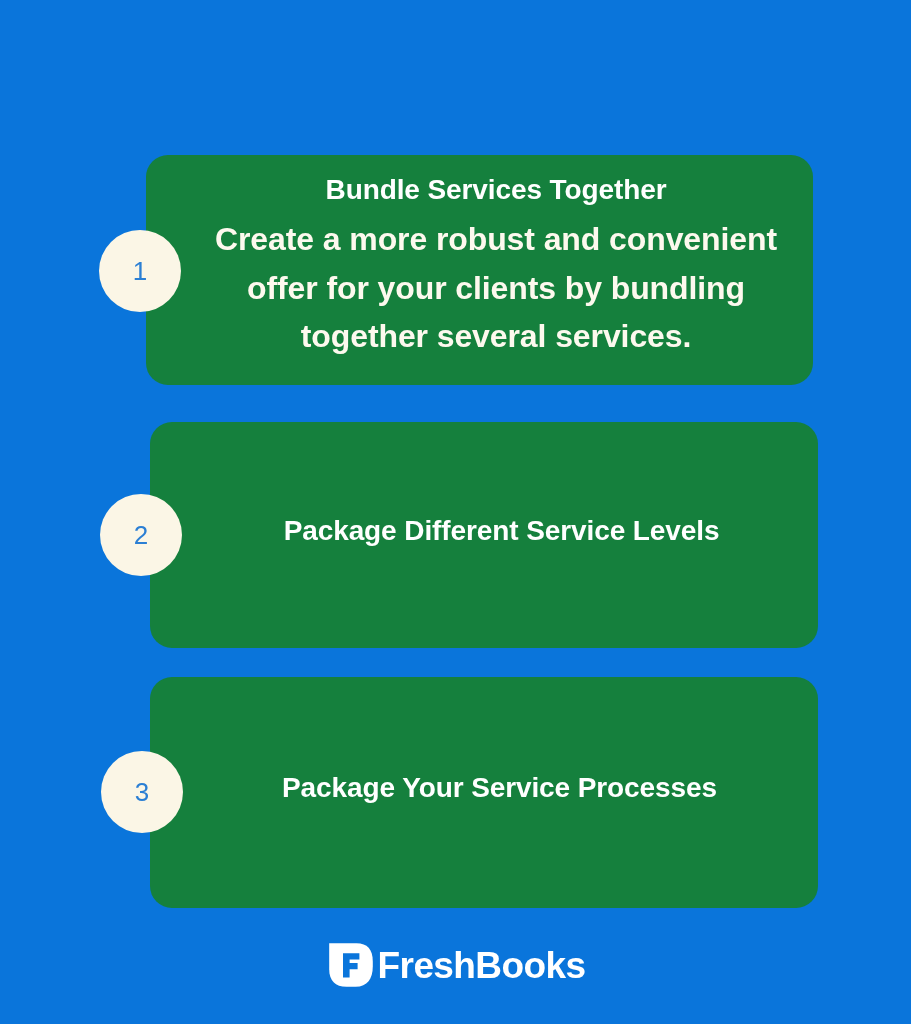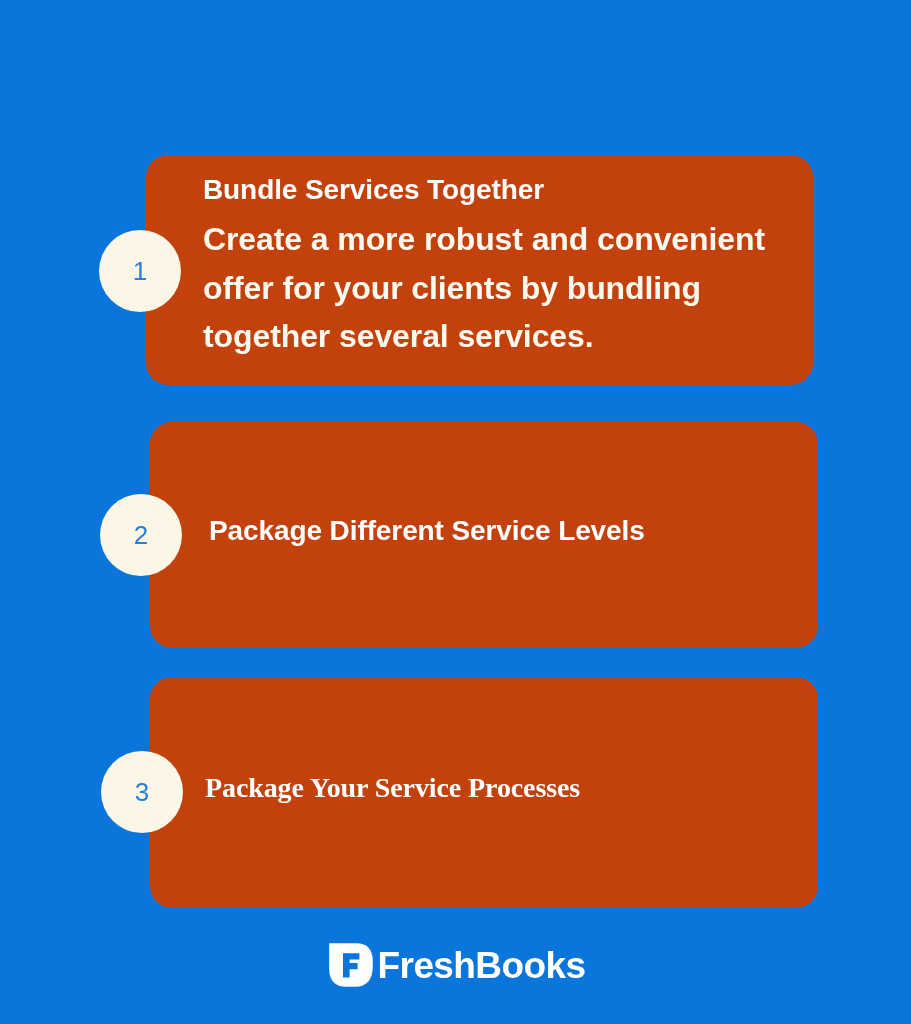--- a/index.html
+++ b/index.html
@@ -34,41 +34,42 @@
     font-size: 40px;
     font-weight: bold;
     letter-spacing: -0.2px;
     line-height: 1.2;
     white-space: nowrap;
   }
 
   
   .card {
     position: absolute;
-    background: #c2410c;
+    background: #15803d;
     border-radius: 22px;
     box-sizing: border-box;
+    text-align: center;
   }
   .card-1 { left: 146px; top: 155px;  width: 667px; height: 230px; }
   .card-2 { left: 150px; top: 422px;  width: 668px; height: 226px; }
   .card-3 { left: 150px; top: 677px;  width: 668px; height: 231px; }
 
   .card-inner {
     position: absolute;
     left: 57px;
     right: 24px;
     top: 0;
     bottom: 0;
     display: flex;
     flex-direction: column;
     justify-content: center;
   }
   .card-1 .card-inner { padding-bottom: 6px; }
   .card-2 .card-inner { left: 59px; }
-  .card-3 .card-inner { left: 55px; font-family: Liberation Serif, serif; }
+  .card-3 .card-inner { left: 55px; }
 
   .card-heading {
     color: #FFFFFF;
     font-size: 28px;
     font-weight: bold;
     letter-spacing: -0.1px;
     line-height: 1.18;
     margin: 0 0 9px 0;
   }
 

